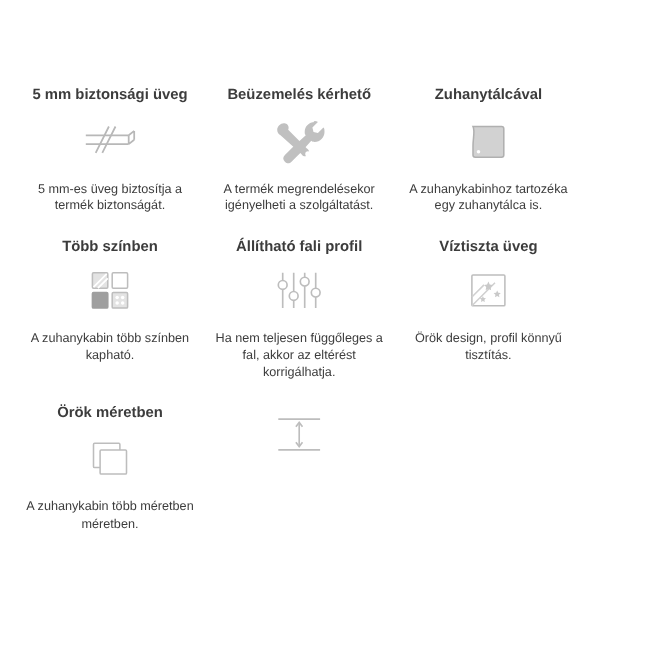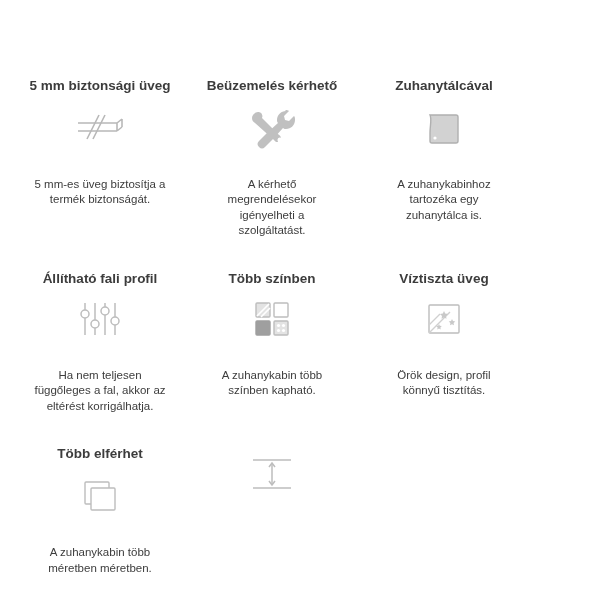--- a/index.html
+++ b/index.html
@@ -46,21 +46,21 @@
     display: flex;
     align-items: center;
     justify-content: center;
     margin: 2px 0 6px 0;
   }
   .feature-desc {
     font-size: 11.5px;
     line-height: 1.35;
     color: #3c3c3c;
     max-width: 176px;
-    margin: 16px;
+    margin: 4px;
   }
   .icon-svg {
     display: block;
   }
   .row-2 .feature-title { margin-bottom: 4px; }
 </style>
 </head>
 <body>
 
 <div class="sheet">
@@ -80,46 +80,32 @@
 
     <div class="feature">
       <div class="feature-title">Beüzemelés kérhető</div>
       <div class="feature-icon">
         <svg class="icon-svg" width="52" height="46" viewBox="0 0 52 46" fill="#c0c0c0">
           <path d="M12 6 c-3 0-6 3-6 6 0 2 1 4 3 5 L28 34 c1 2 4 3 6 1 2-2 1-5-1-6 L16 12 c1-2 0-4-1-5 -1-1-2-1-3-1z"></path>
           <path d="M40 5 c-5 0-9 4-9 9 0 1 0 2 1 3 L21 27 l-8 8 c-2 2-2 4 0 6 2 2 4 2 6 0 l8-8 10-11 c1 1 2 1 3 1 5 0 9-4 9-9 0-2 0-3-1-4 l-5 5 -4-1 -1-4 5-5 c-1-1-2-1-4-1z"></path>
           <circle cx="34" cy="34" r="2.5" fill="#ffffff"></circle>
         </svg>
       </div>
-      <div class="feature-desc">A kérhető megrendelésekor igényelheti a szolgáltatást.</div>
+      <div class="feature-desc">A termék megrendelésekor igényelheti a szolgáltatást.</div>
     </div>
 
     <div class="feature">
       <div class="feature-title">Zuhanytálcával</div>
       <div class="feature-icon">
         <svg class="icon-svg" width="48" height="46" viewBox="0 0 48 46" fill="#d2d2d2" stroke="#b0b0b0" stroke-width="1.4">
           <path d="M10 9 h26 a2 2 0 0 1 2 2 v24 a2 2 0 0 1-2 2 H12 a2 2 0 0 1-2-2 v-8 C10 19 12 13 10 9 z"></path>
           <circle cx="15" cy="32" r="1.6" fill="#ffffff" stroke="none"></circle>
         </svg>
       </div>
       <div class="feature-desc">A zuhanykabinhoz tartozéka egy zuhanytálca is.</div>
-    </div>
-
-    <div class="feature row-2">
-      <div class="feature-title">Állítható fali profil</div>
-      <div class="feature-icon">
-        <svg class="icon-svg" width="58" height="46" viewBox="0 0 58 46" fill="none" stroke="#bdbdbd" stroke-width="1.5">
-          <path d="M14 6 V38 M24 6 V38 M34 6 V38 M44 6 V38"></path>
-          <circle cx="14" cy="17" r="4" fill="#ffffff"></circle>
-          <circle cx="24" cy="27" r="4" fill="#ffffff"></circle>
-          <circle cx="34" cy="14" r="4" fill="#ffffff"></circle>
-          <circle cx="44" cy="24" r="4" fill="#ffffff"></circle>
-        </svg>
-      </div>
-      <div class="feature-desc">Ha nem teljesen függőleges a fal, akkor az eltérést korrigálhatja.</div>
     </div>
 
     <div class="feature row-2">
       <div class="feature-title">Több színben</div>
       <div class="feature-icon">
         <svg class="icon-svg" width="48" height="46" viewBox="0 0 48 46" fill="none" stroke="#bdbdbd" stroke-width="1.4">
           <rect x="8" y="6" width="14" height="14" rx="1" fill="#e3e3e3"></rect>
           <path d="M9 19 L21 7 M13 20 L22 11" stroke="#ffffff" stroke-width="1.6"></path>
           <rect x="26" y="6" width="14" height="14" rx="1" fill="#ffffff"></rect>
           <rect x="8" y="24" width="14" height="14" rx="1" fill="#9f9f9f" stroke="#9f9f9f"></rect>
@@ -127,35 +113,49 @@
           <circle cx="30.5" cy="28.5" r="1.6" fill="#ffffff" stroke="none"></circle>
           <circle cx="35.5" cy="28.5" r="1.6" fill="#ffffff" stroke="none"></circle>
           <circle cx="30.5" cy="33.5" r="1.6" fill="#ffffff" stroke="none"></circle>
           <circle cx="35.5" cy="33.5" r="1.6" fill="#ffffff" stroke="none"></circle>
         </svg>
       </div>
       <div class="feature-desc">A zuhanykabin több színben kapható.</div>
     </div>
 
     <div class="feature row-2">
+      <div class="feature-title">Állítható fali profil</div>
+      <div class="feature-icon">
+        <svg class="icon-svg" width="58" height="46" viewBox="0 0 58 46" fill="none" stroke="#bdbdbd" stroke-width="1.5">
+          <path d="M14 6 V38 M24 6 V38 M34 6 V38 M44 6 V38"></path>
+          <circle cx="14" cy="17" r="4" fill="#ffffff"></circle>
+          <circle cx="24" cy="27" r="4" fill="#ffffff"></circle>
+          <circle cx="34" cy="14" r="4" fill="#ffffff"></circle>
+          <circle cx="44" cy="24" r="4" fill="#ffffff"></circle>
+        </svg>
+      </div>
+      <div class="feature-desc">Ha nem teljesen függőleges a fal, akkor az eltérést korrigálhatja.</div>
+    </div>
+
+    <div class="feature row-2">
       <div class="feature-title">Víztiszta üveg</div>
       <div class="feature-icon">
         <svg class="icon-svg" width="48" height="46" viewBox="0 0 48 46" fill="none" stroke="#bdbdbd" stroke-width="1.4">
           <rect x="9" y="8" width="30" height="28" rx="1"></rect>
           <path d="M9 28 L20 17 M9 36 L30 15" stroke="#d0d0d0"></path>
           <path d="M24 14 l1.2 2.6 2.8 0.4 -2 2 0.5 2.8 -2.5-1.3 -2.5 1.3 0.5-2.8 -2-2 2.8-0.4z" fill="#c9c9c9" stroke="none"></path>
           <path d="M32 22 l1 2.1 2.3 0.3 -1.7 1.6 0.4 2.3 -2-1.1 -2 1.1 0.4-2.3 -1.7-1.6 2.3-0.3z" fill="#c9c9c9" stroke="none"></path>
           <path d="M19 27 l0.8 1.8 2 0.3 -1.4 1.4 0.3 2 -1.7-0.9 -1.7 0.9 0.3-2 -1.4-1.4 2-0.3z" fill="#c9c9c9" stroke="none"></path>
         </svg>
       </div>
       <div class="feature-desc">Örök design, profil könnyű tisztítás.</div>
     </div>
 
     <div class="feature">
-      <div class="feature-title">Több elférhet</div>
+      <div class="feature-title">Örök méretben</div>
       <div class="feature-icon">
         <svg class="icon-svg" width="48" height="46" viewBox="0 0 48 46" fill="none" stroke="#bdbdbd" stroke-width="1.4">
           <rect x="9" y="8" width="24" height="22" rx="1"></rect>
           <rect x="15" y="14" width="24" height="22" rx="1" fill="#ffffff"></rect>
         </svg>
       </div>
       <div class="feature-desc">A zuhanykabin több méretben méretben.</div>
     </div>
 
     <div class="feature">

